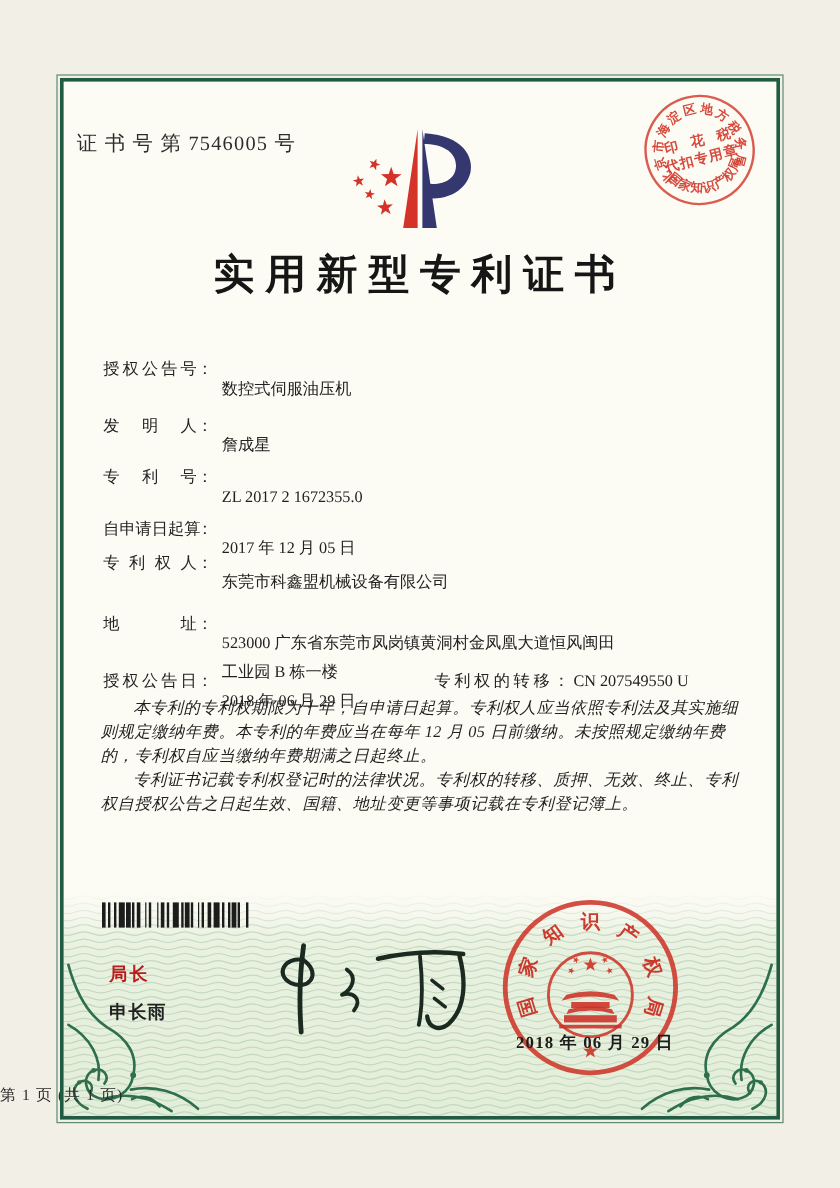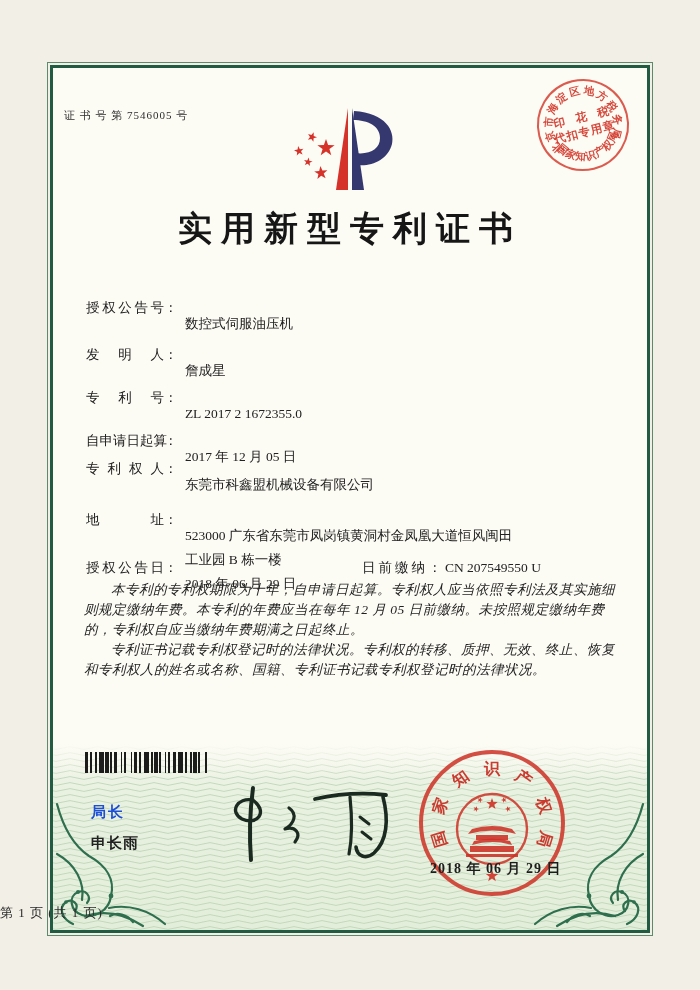--- a/index.html
+++ b/index.html
@@ -17,21 +17,21 @@
   .green-zone { position:absolute; left:53px; top:744px; width:594px; height:186px; z-index:1;
                 background:linear-gradient(180deg,#f6f8ef 0%,#e9f1e0 25%,#e3eeda 100%); overflow:hidden; }
   .green-zone .fadein { position:absolute; left:0; top:0; width:100%; height:34px;
                 background:linear-gradient(180deg,#fcfbf4 0%, rgba(252,251,244,0) 100%); }
   .ornament { position:absolute; bottom:2px; z-index:2; }
   .ornament.left { left:2px; transform:scaleX(-1); }
   .ornament.right { right:2px; }
 
   .abs { position:absolute; z-index:2; }
 
-  .cert-no { left:64px; top:108px; font-size:11px; letter-spacing:1px; color:#2d2d2d; }
+  .cert-no { left:64px; top:108px; font-size:17px; letter-spacing:1px; color:#2d2d2d; }
 
   .logo { left:290px; top:104px; width:122px; height:90px; }
 
   .title { left:0; right:0; top:206px; text-align:center; font-size:34px; font-weight:bold;
            letter-spacing:9px; color:#161616; }
 
   .fields { left:86px; top:290px; width:540px; font-size:13.5px; color:#222; }
   .frow { position:absolute; left:0; white-space:nowrap; }
   .flabel { display:inline-block; width:78px; text-align:justify; text-align-last:justify;
             vertical-align:top; letter-spacing:0; }
@@ -43,21 +43,21 @@
   .grant-right .flabel2 { letter-spacing:3px; }
 
   .paras { left:84px; top:580px; width:538px; font-size:13.5px; line-height:20px; color:#1f1f1f;
            font-style:italic; }
   .paras p { text-indent:2em; letter-spacing:0.5px; }
 
   .barcode { left:85px; top:752px; height:21px; display:flex; align-items:stretch; z-index:2; }
   .barcode i { display:block; height:100%; }
 
   .director-label { left:91px; top:803px; font-family:Liberation Sans, sans-serif;
-                    font-weight:600; font-size:15px; color:#1d4ed8; letter-spacing:2px; }
+                    font-weight:600; font-size:15px; color:#b91c1c; letter-spacing:2px; }
   .director-name  { left:91px; top:834px; font-family:"Liberation Sans","DejaVu Sans",sans-serif;
                     font-weight:600; font-size:15px; color:#222; letter-spacing:1px; }
   .signature { left:185px; top:772px; width:215px; height:98px; z-index:2; }
 
   
   .seal { left:419px; top:750px; width:146px; height:146px; z-index:2; }
   .seal .ring { position:absolute; inset:0; border:4px solid rgba(205,48,37,0.85); border-radius:50%; }
   .seal .arc { position:absolute; left:73px; top:73px; width:0; height:0;
                font-weight:bold; font-size:16px; color:rgba(200,42,32,0.92); }
   .seal .emblem { position:absolute; left:33px; top:39px; }
@@ -198,29 +198,29 @@
     </div>
     <div class="frow" style="top:218px;">
       <span class="flabel">地址</span><span class="fcolon">：</span>
       <span class="fvalue">523000 广东省东莞市凤岗镇黄洞村金凤凰大道恒风闽田
 工业园 B 栋一楼</span>
     </div>
     <div class="frow" style="top:266px; width:540px;">
       <span class="flabel">授权公告日</span><span class="fcolon">：</span>
       <span class="fvalue">2018 年 06 月 29 日</span>
       <span class="grant-right">
-        <span class="flabel2">日前缴纳</span><span>：</span>
+        <span class="flabel2">专利权的转移</span><span>：</span>
         <span>CN 207549550 U</span>
       </span>
     </div>
   </div>
 
   <div class="abs paras">
     <p>本专利的专利权期限为十年，自申请日起算。专利权人应当依照专利法及其实施细则规定缴纳年费。本专利的年费应当在每年 12 月 05 日前缴纳。未按照规定缴纳年费的，专利权自应当缴纳年费期满之日起终止。</p>
-    <p>专利证书记载专利权登记时的法律状况。专利权的转移、质押、无效、终止、恢复和专利权人的姓名或名称、国籍、专利证书记载专利权登记时的法律状况。</p>
+    <p>专利证书记载专利权登记时的法律状况。专利权的转移、质押、无效、终止、专利权自授权公告之日起生效、国籍、地址变更等事项记载在专利登记簿上。</p>
   </div>
 
   <div class="abs barcode" id="barcode">
       <i style="width: 3.4px; background: rgb(28, 28, 28);"></i>
       <i style="width: 1.7px; background: transparent;"></i>
       <i style="width: 1.7px; background: rgb(28, 28, 28);"></i>
       <i style="width: 3.4px; background: transparent;"></i>
       <i style="width: 1.7px; background: rgb(28, 28, 28);"></i>
       <i style="width: 1.7px; background: transparent;"></i>
       <i style="width: 5.1px; background: rgb(28, 28, 28);"></i>

